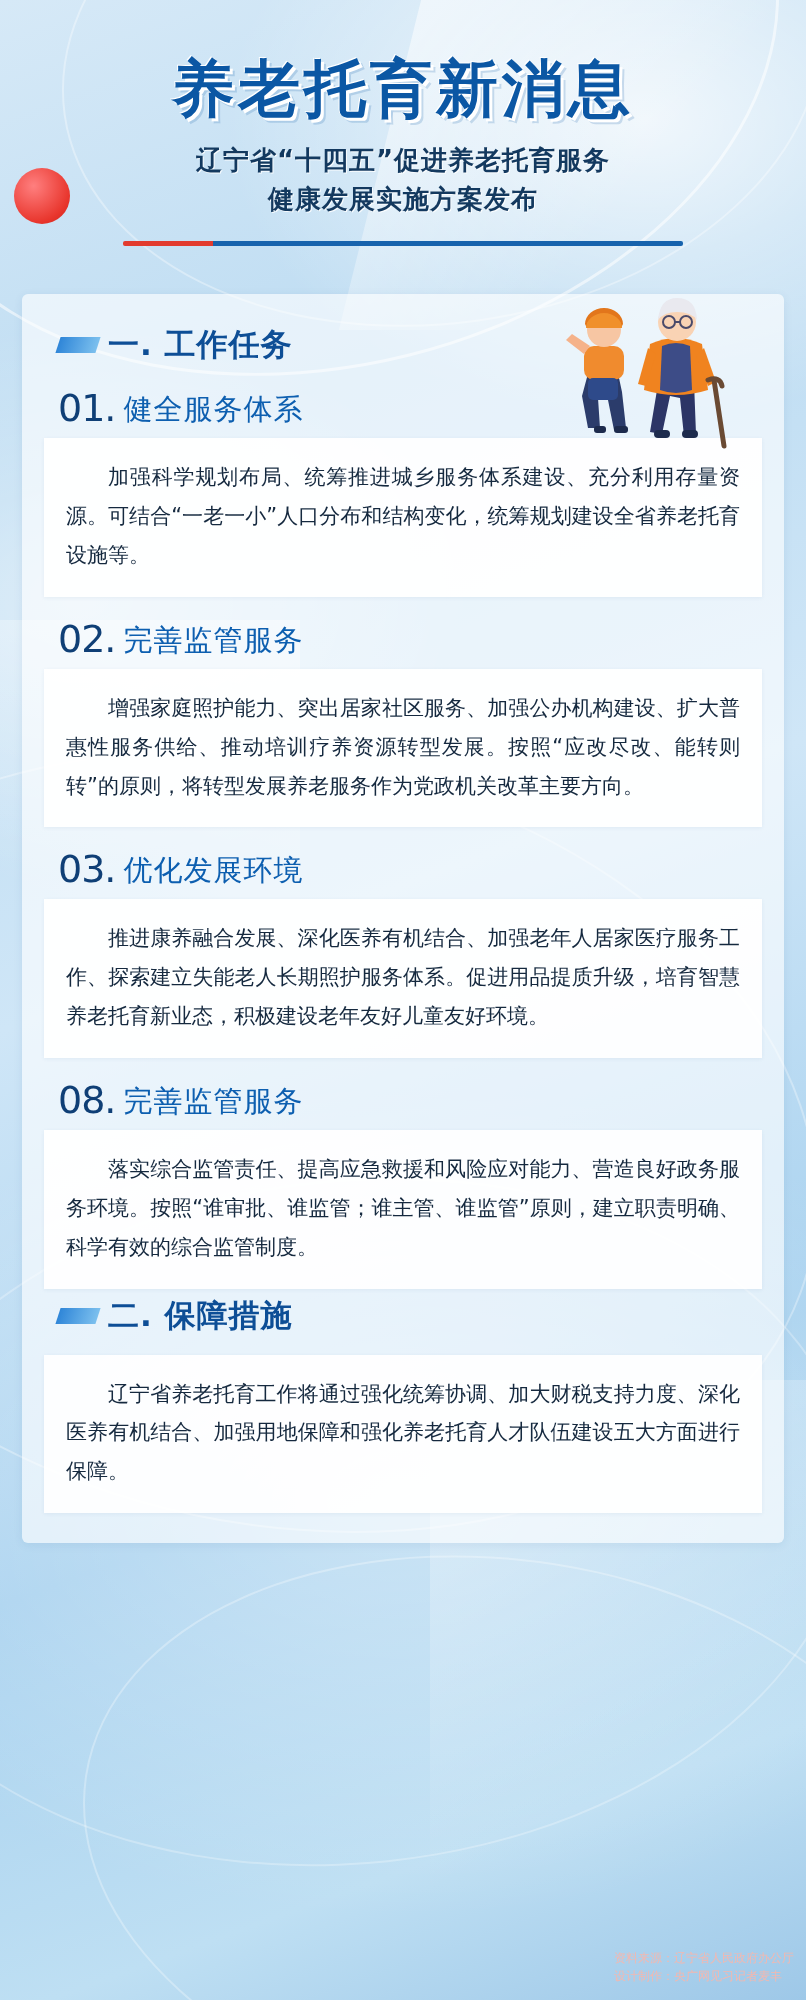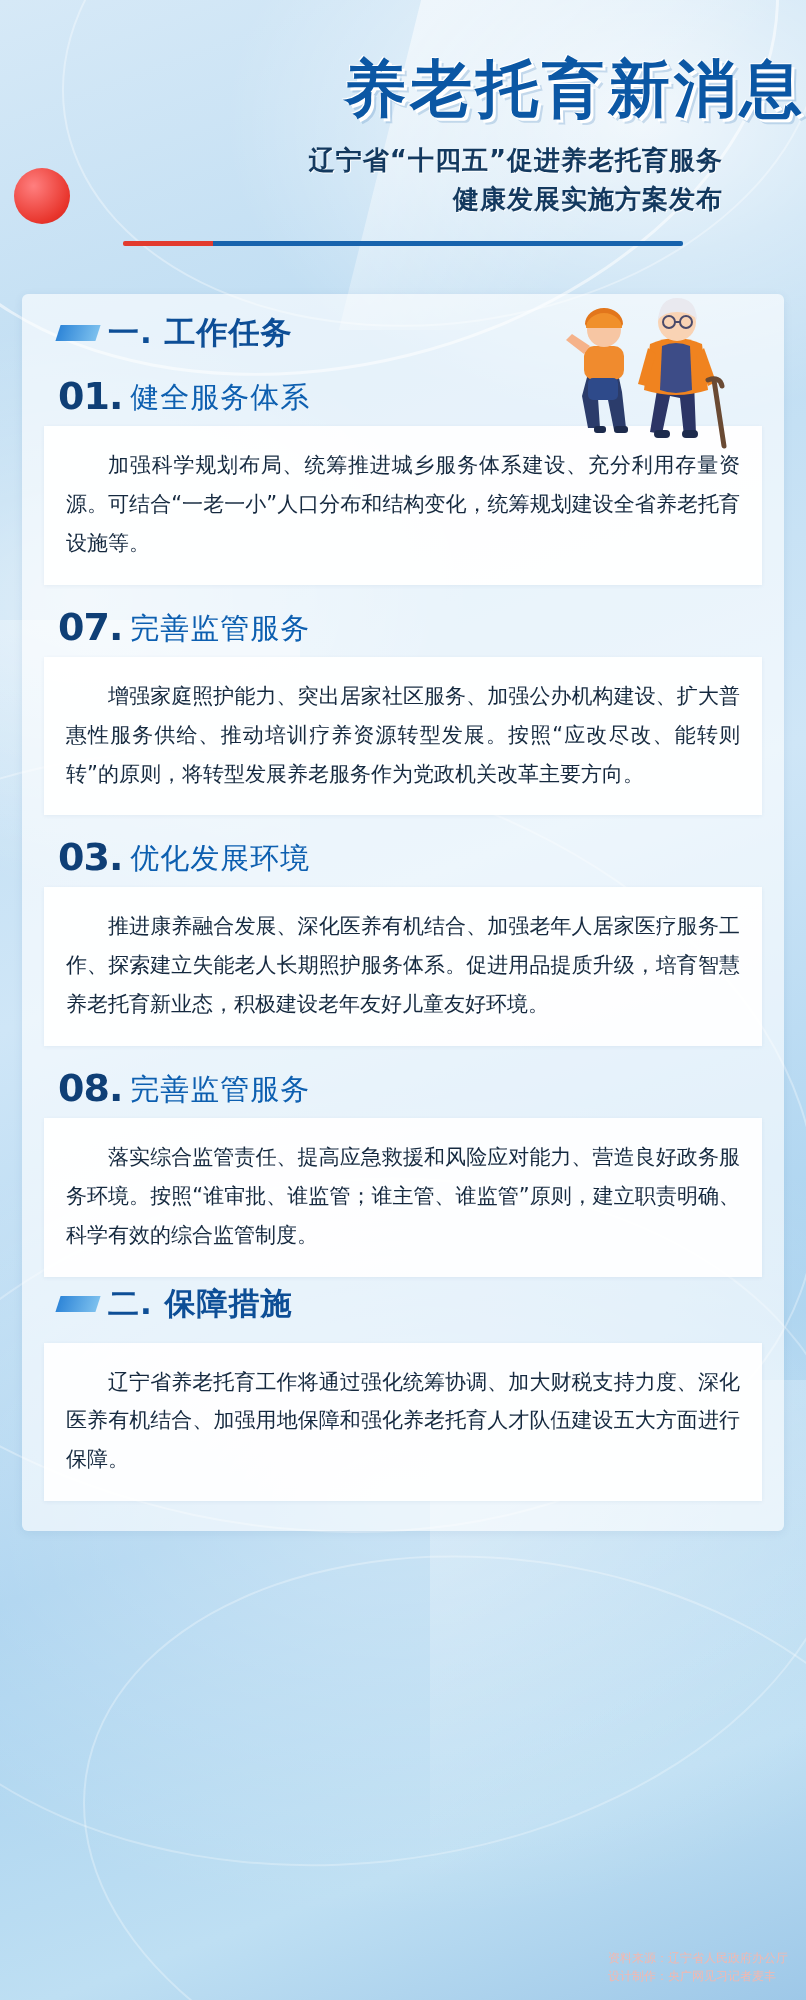--- a/index.html
+++ b/index.html
@@ -42,21 +42,21 @@
     background: linear-gradient(120deg, rgba(255,255,255,0.55), rgba(255,255,255,0) 60%);
   }
   .w1 { left: 380px; top: 0; width: 426px; height: 330px; transform: skewX(-14deg); }
   .w2 { left: 0; top: 620px; width: 300px; height: 420px; background: linear-gradient(200deg, rgba(255,255,255,0.4), rgba(255,255,255,0) 70%); }
   .w3 { left: 430px; top: 1380px; width: 376px; height: 520px; background: linear-gradient(150deg, rgba(255,255,255,0.38), rgba(255,255,255,0) 70%); }
 
   
   .header {
     position: relative;
     padding-top: 56px;
-    text-align: right;
+    text-align: center;
   }
   .main-title {
     font-family: "DejaVu Sans", "Liberation Sans", sans-serif;
     font-weight: bold;
     font-size: 62px;
     letter-spacing: 4px;
     line-height: 1.05;
     color: #0b57a4;
     text-shadow:
       3px 3px 0 #ffffff,
@@ -91,21 +91,21 @@
     background: linear-gradient(90deg, #e23b2e 0%, #e23b2e 16%, #1763ad 16%, #1763ad 100%);
     border-radius: 2px;
   }
 
   
   .card {
     position: relative;
     margin: 48px 22px 0 22px;
     background: rgba(255,255,255,0.62);
     border-radius: 6px;
-    padding: 12px 22px 30px 22px;
+    padding: 24px 22px 30px 22px;
     box-shadow: 0 2px 10px rgba(30,80,130,0.08);
   }
   .section-head {
     display: flex;
     align-items: center;
     gap: 8px;
     font-family: "DejaVu Sans", "Liberation Sans", sans-serif;
     font-weight: bold;
     font-size: 31px;
     color: #0d4e96;
@@ -121,21 +121,21 @@
     transform: skewX(-18deg);
   }
   .item-head {
     display: flex;
     align-items: flex-end;
     gap: 8px;
     margin: 24px 0 12px 14px;
   }
   .item-num {
     font-family: "DejaVu Sans", "Liberation Sans", sans-serif;
-    font-weight: bold;
+    font-weight: normal;
     font-size: 38px;
     line-height: 0.95;
     color: #0f3f76;
     letter-spacing: -1px;
   }
   .item-title {
     font-family: "DejaVu Sans", "Liberation Sans", sans-serif;
     font-weight: normal;
     font-size: 29px;
     line-height: 1;
@@ -162,21 +162,21 @@
     position: absolute;
     right: 26px;
     top: -6px;
     width: 220px;
     height: 180px;
   }
 
   
   .footer {
     position: absolute;
-    right: 18px;
+    right: 12px;
     bottom: 14px;
     text-align: left;
     font-size: 12px;
     line-height: 1.55;
     color: #f2b8b0;
     font-family: "DejaVu Sans", "Liberation Sans", sans-serif;
   }
   .footer div { white-space: nowrap; }
 </style>
 </head>
@@ -242,21 +242,21 @@
       <span>一. 工作任务</span>
     </div>
 
     <div class="item-head">
       <span class="item-num">01.</span>
       <span class="item-title">健全服务体系</span>
     </div>
     <div class="para">加强科学规划布局、统筹推进城乡服务体系建设、充分利用存量资源。可结合“一老一小”人口分布和结构变化，统筹规划建设全省养老托育设施等。</div>
 
     <div class="item-head">
-      <span class="item-num">07.</span>
+      <span class="item-num">02.</span>
       <span class="item-title">完善监管服务</span>
     </div>
     <div class="para">增强家庭照护能力、突出居家社区服务、加强公办机构建设、扩大普惠性服务供给、推动培训疗养资源转型发展。按照“应改尽改、能转则转”的原则，将转型发展养老服务作为党政机关改革主要方向。</div>
 
     <div class="item-head">
       <span class="item-num">03.</span>
       <span class="item-title">优化发展环境</span>
     </div>
     <div class="para">推进康养融合发展、深化医养有机结合、加强老年人居家医疗服务工作、探索建立失能老人长期照护服务体系。促进用品提质升级，培育智慧养老托育新业态，积极建设老年友好儿童友好环境。</div>
 

